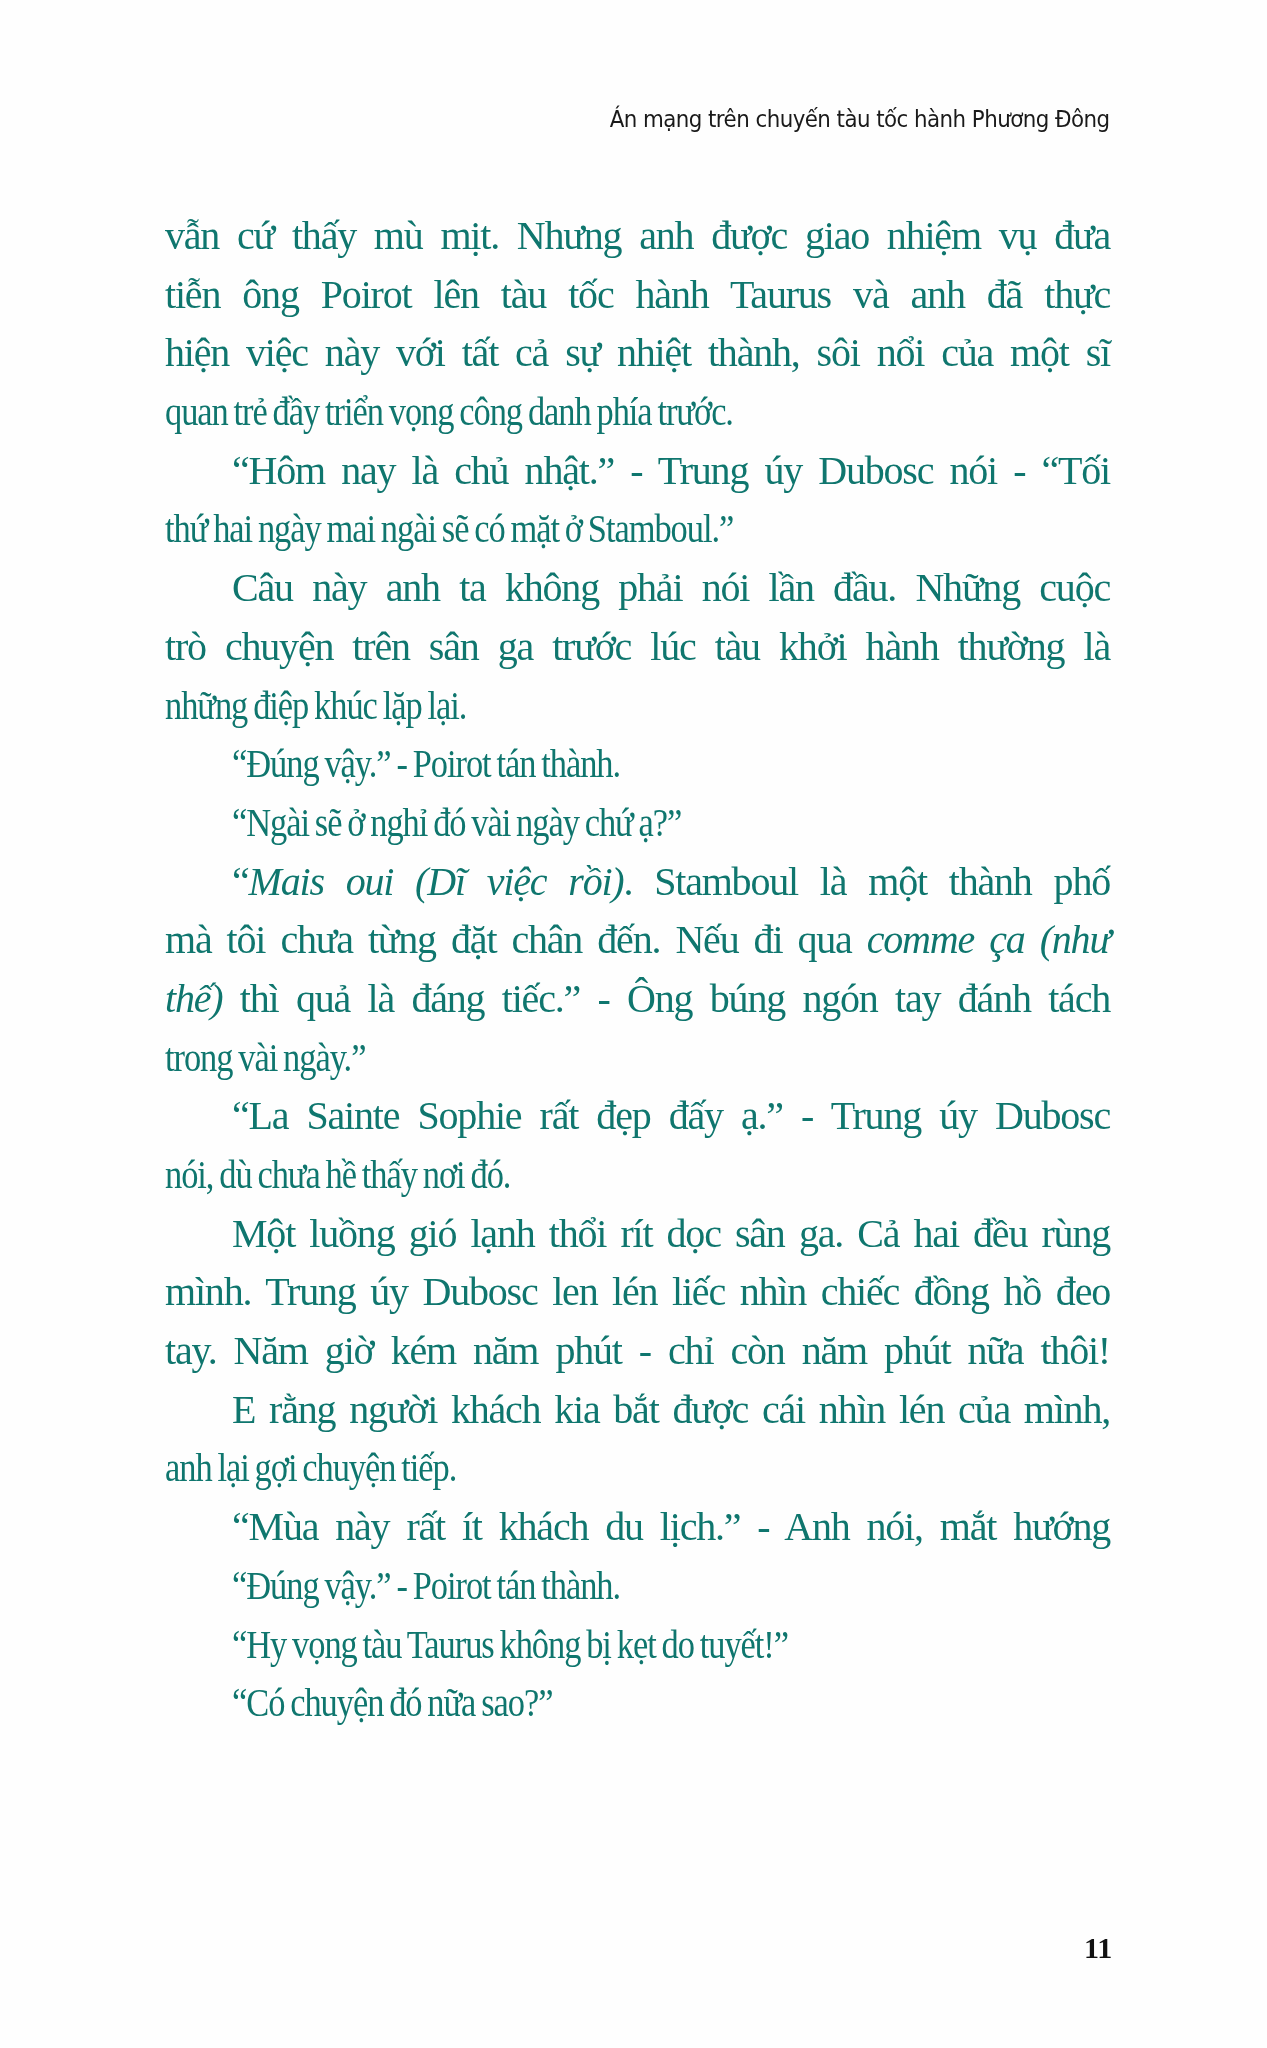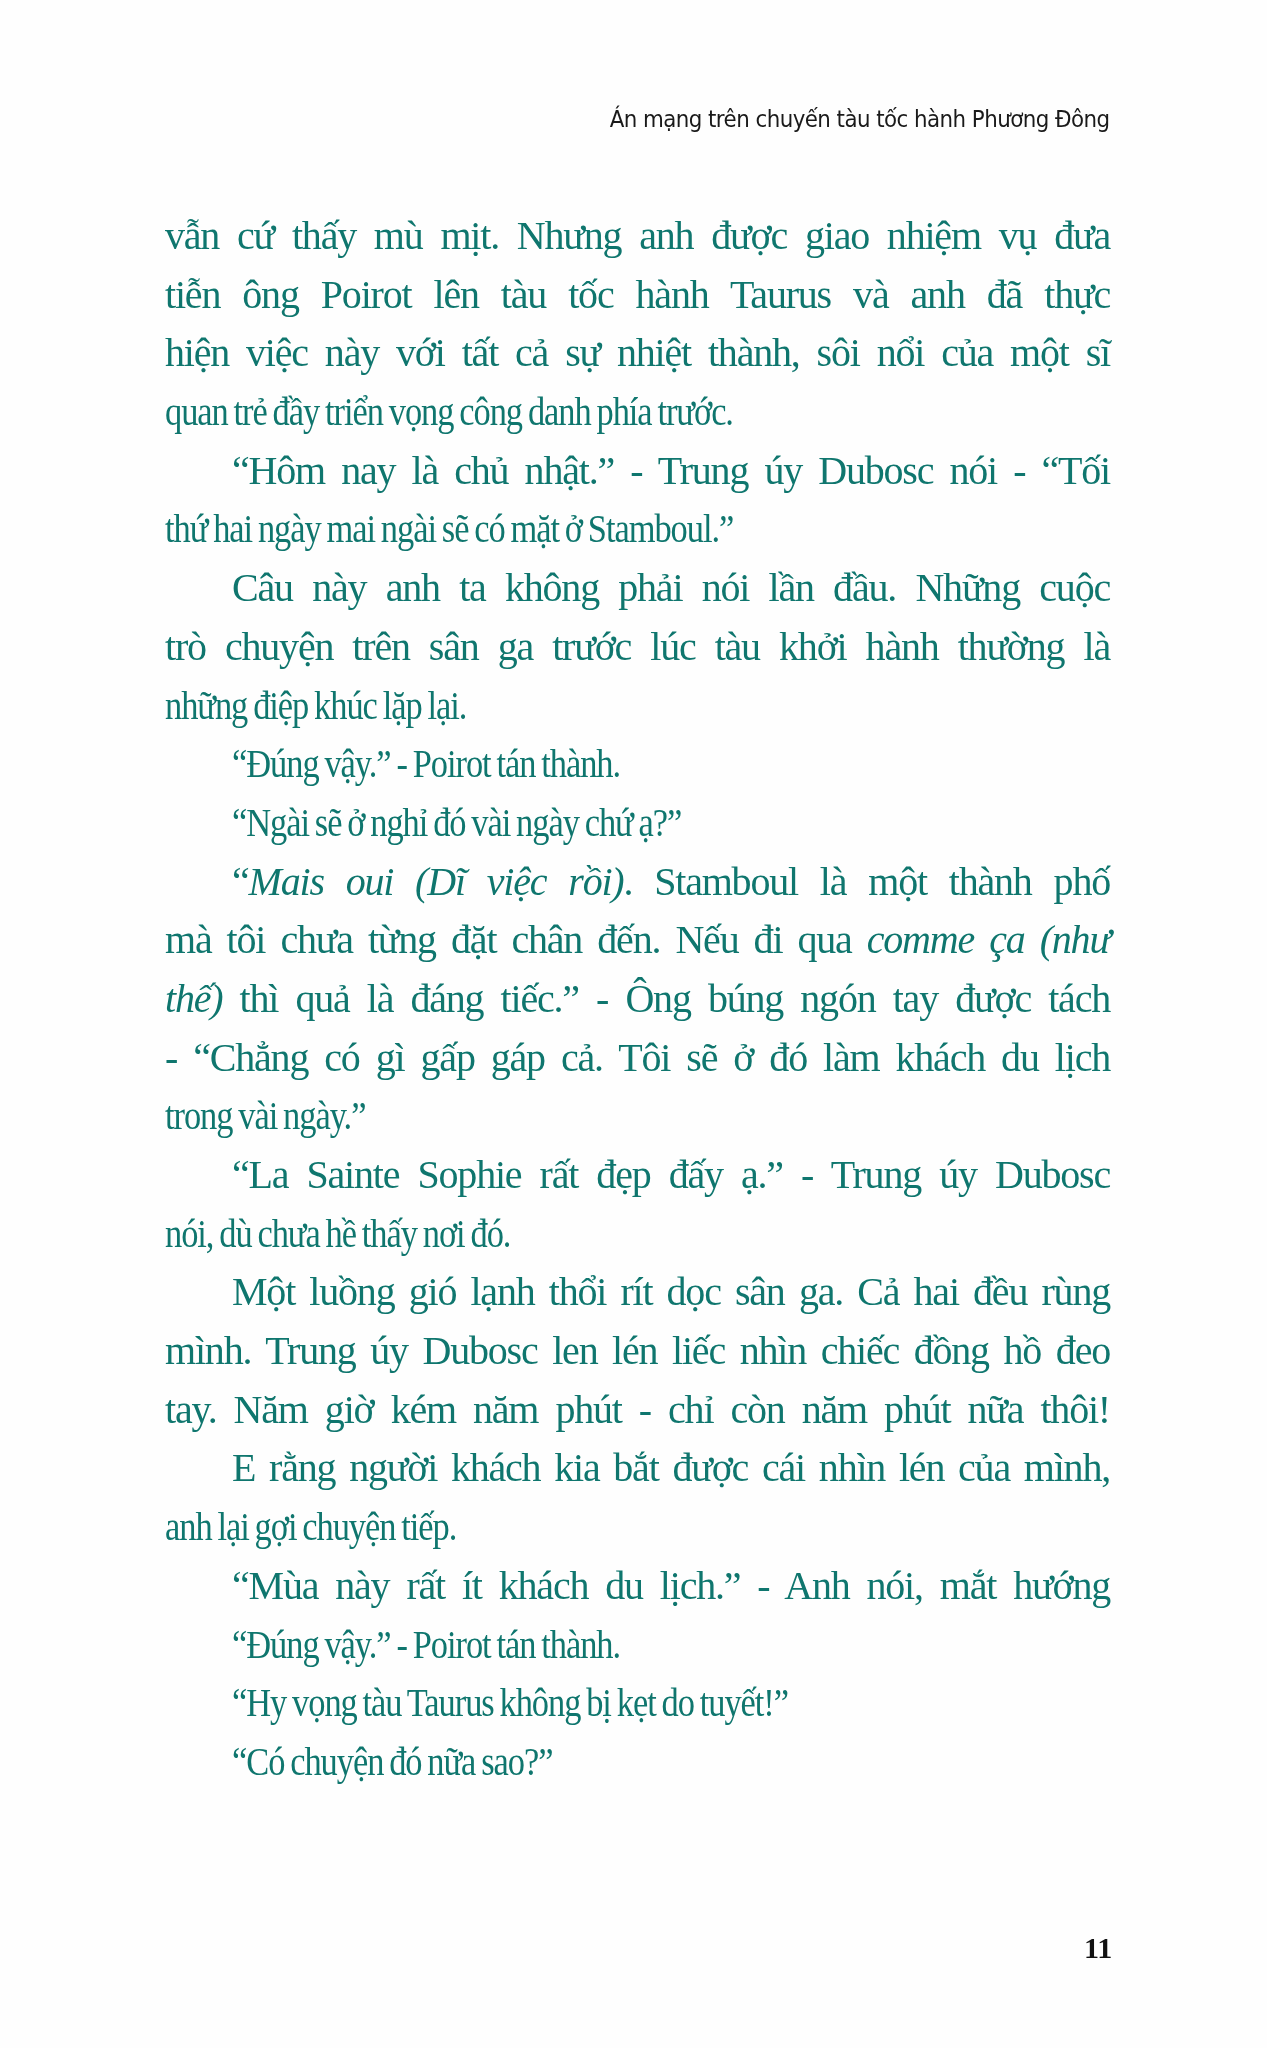--- a/index.html
+++ b/index.html
@@ -140,24 +140,21 @@
       <div class="line last indent">
         <span class="inner condense" style="transform: scaleX(0.86); padding-left: 77.907px;"><span>“Ngài sẽ ở nghỉ đó vài ngày chứ ạ?”</span></span>
       </div>
       <div class="line full indent">
         <span class="inner condense"><span>“</span><span class="it">Mais oui (Dĩ việc rồi)</span><span>. Stamboul là một thành phố</span></span>
       </div>
       <div class="line full">
         <span class="inner condense"><span>mà tôi chưa từng đặt chân đến. Nếu đi qua </span><span class="it">comme ça (như</span></span>
       </div>
       <div class="line full">
-        <span class="inner condense"><span class="it">thế)</span><span> thì quả là đáng tiếc.” - Ông búng ngón tay được tách</span></span>
-      </div>
-      <div class="line full">
-        <span class="inner condense"><span>- “Chẳng có gì gấp gáp cả. Tôi sẽ ở đó làm khách du lịch</span></span>
+        <span class="inner condense"><span class="it">thế)</span><span> thì quả là đáng tiếc.” - Ông búng ngón tay đánh tách</span></span>
       </div>
       <div class="line last">
         <span class="inner condense" style="transform: scaleX(0.86);"><span>trong vài ngày.”</span></span>
       </div>
       <div class="line full indent">
         <span class="inner condense"><span>“La Sainte Sophie rất đẹp đấy ạ.” - Trung úy Dubosc</span></span>
       </div>
       <div class="line last">
         <span class="inner condense" style="transform: scaleX(0.86);"><span>nói, dù chưa hề thấy nơi đó.</span></span>
       </div>

